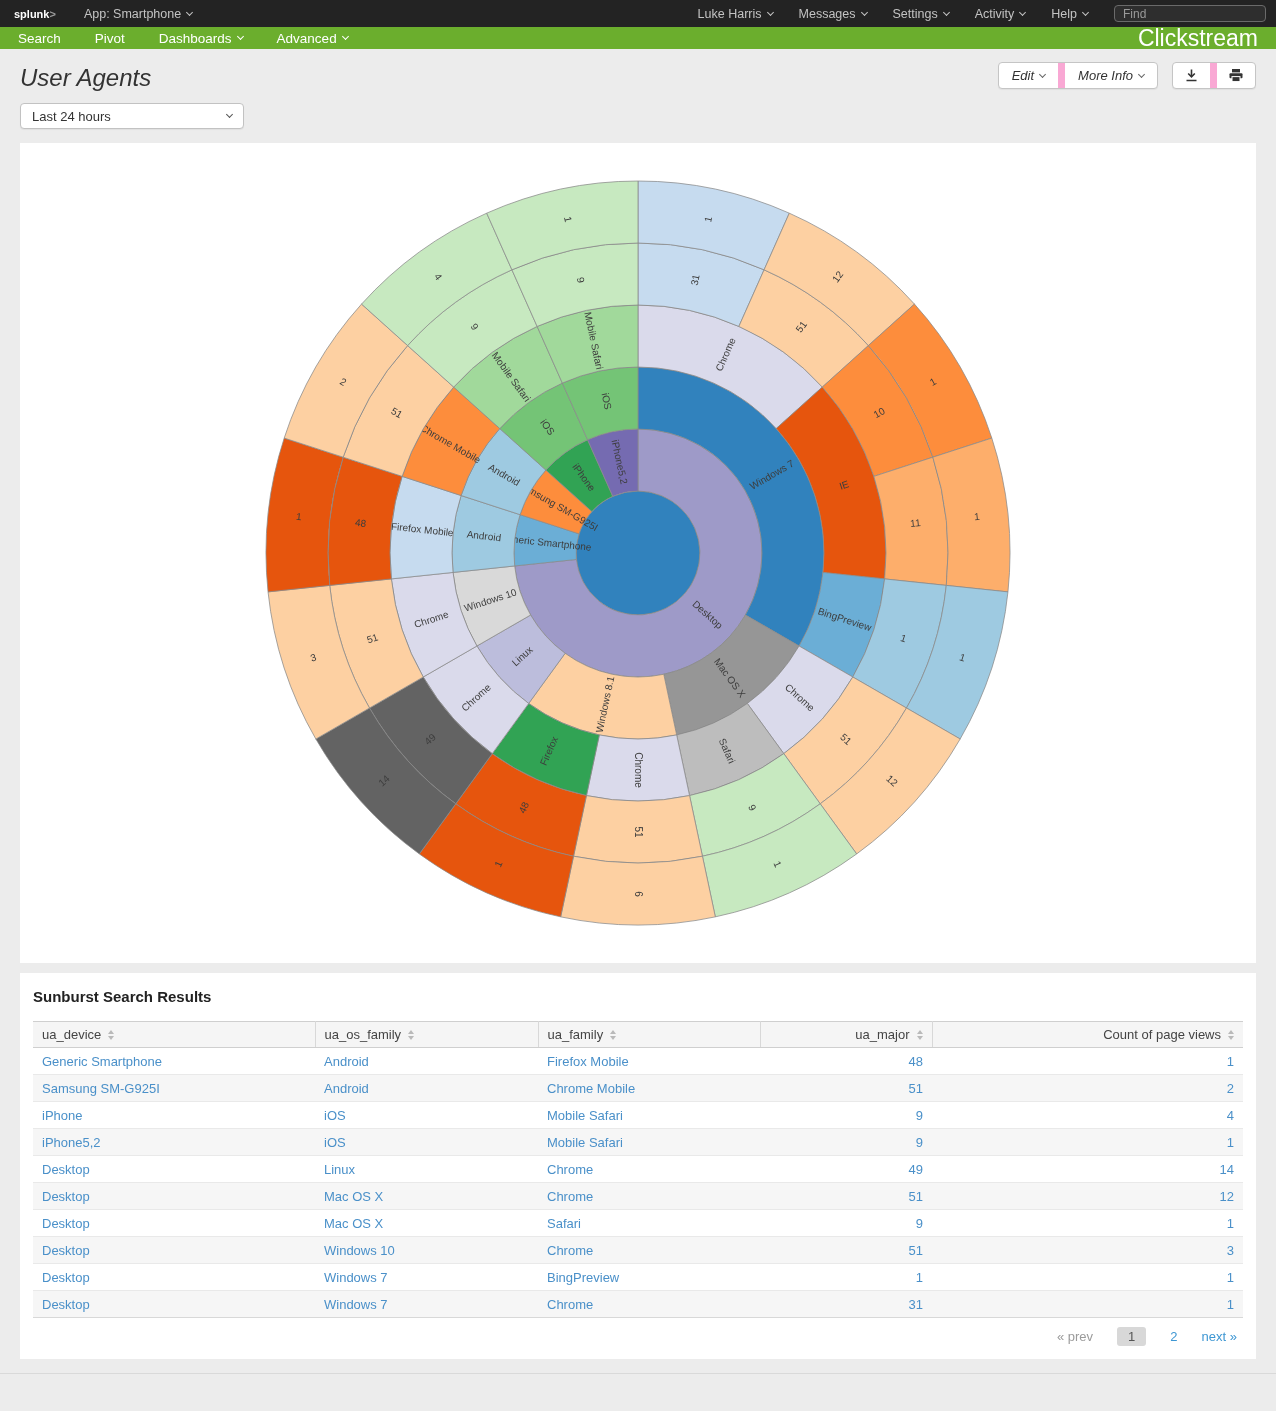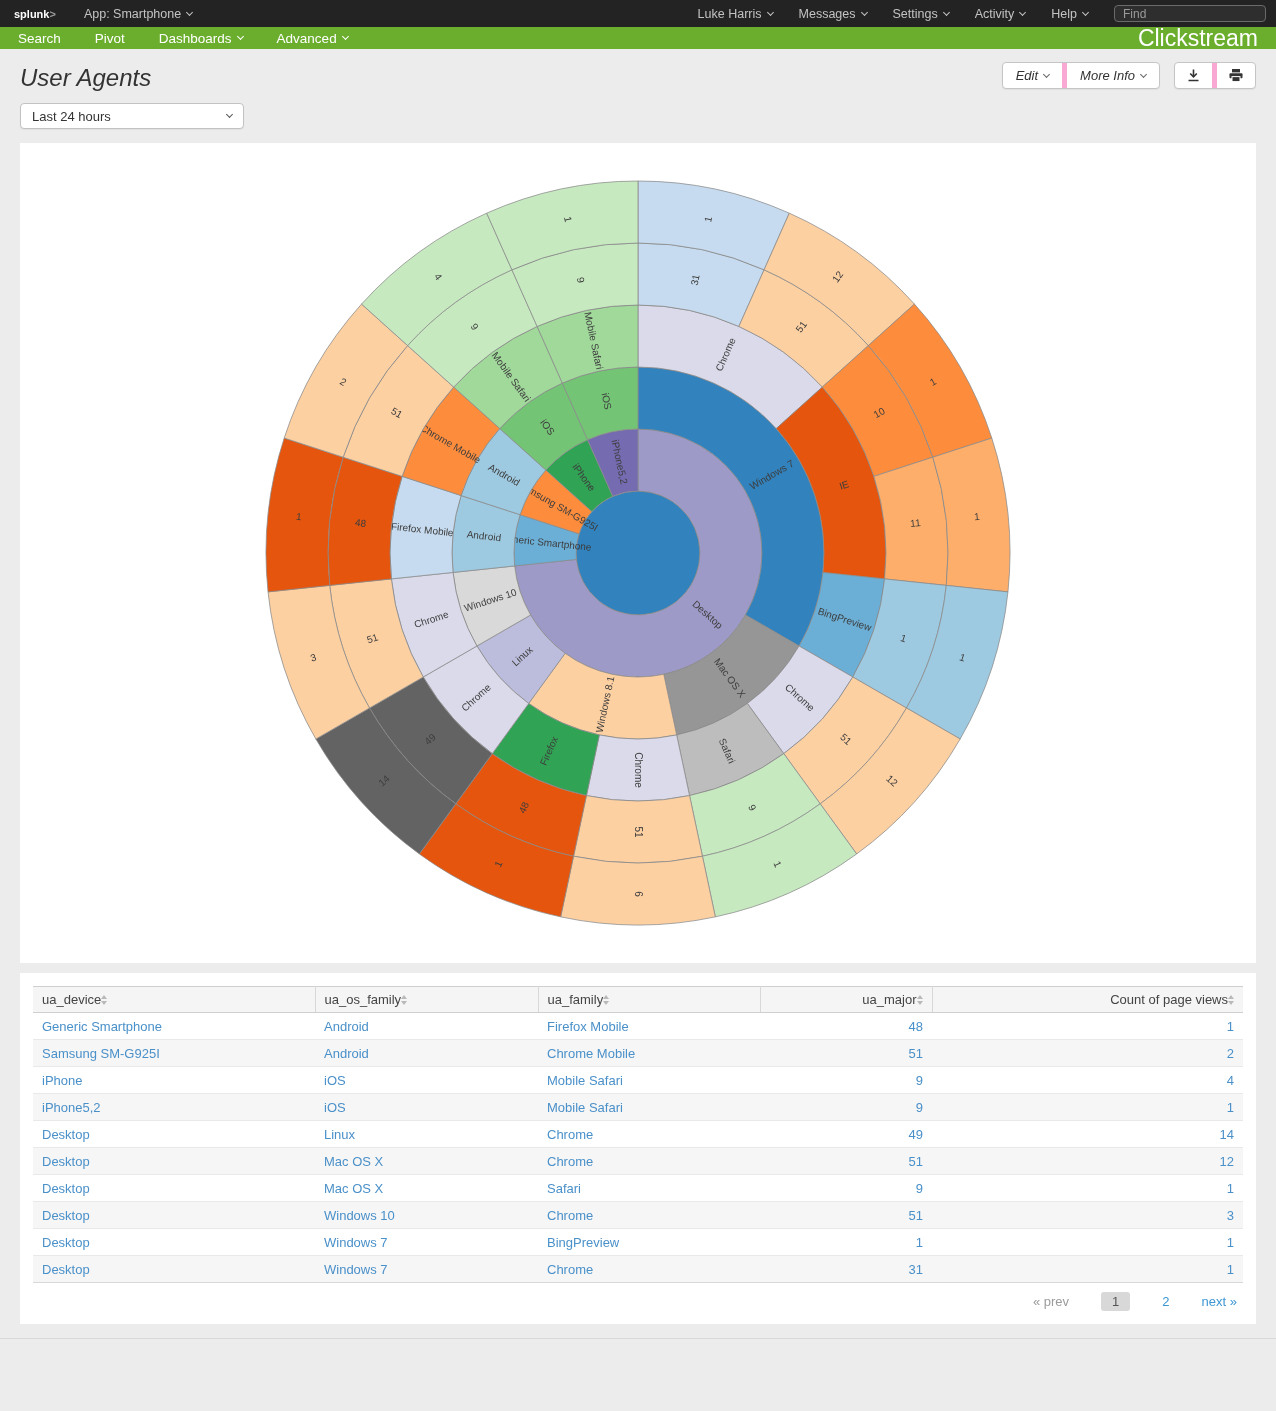--- a/index.html
+++ b/index.html
@@ -39,21 +39,21 @@
   .content { padding:13px 20px 0 20px; }
   .page-head { display:flex; align-items:flex-start;font-style:italic; }
   h1 { font-size:24px; font-weight:normal; margin:2px 0 0 0; color:#333; }
   .actions { margin-left:auto; display:flex; gap:14px; }
   .btn-group {
     display:flex; border:1px solid #c5c5c5; border-radius:4px; background:#fff;
     overflow:hidden; height:27px; box-shadow:0 1px 1px rgba(0,0,0,.05);
   }
   .btn {
     padding:0 13px; font-size:13px; color:#333; display:flex; align-items:center;
-    cursor:pointer; border-right:5px solid #f9a8d4;
+    cursor:pointer; border-right:7px solid #f9a8d4;
   }
   .btn:last-child { border-right:none; }
   .btn .chev { color:#666; }
   .icon-btn { padding:0 11px; }
   .icon-btn svg { display:block; }
   
   .time-picker {
     margin-top:11px; width:224px; height:26px; border:1px solid #c2c2c2;
     border-radius:4px; background:#fff; display:flex; align-items:center;
     justify-content:space-between; padding:0 11px; font-size:13px; cursor:pointer;
@@ -66,37 +66,37 @@
   .table-panel { margin-top:10px; padding:13px 13px 6px 13px; }
   h3 { font-size:15px; margin:2px 0 16px 0; color:#222; }
   
   table { width:100%; border-collapse:collapse; font-size:13px; table-layout:fixed; }
   thead th {
     background:#f5f5f5; border-top:1px solid #cfcfcf; border-bottom:1px solid #cfcfcf;
     border-right:1px solid #d8d8d8; padding:5px 9px; font-weight:normal; color:#444;
     text-align:left; cursor:pointer;
   }
   thead th:last-child { border-right:none;margin-top:41px; }
-  .th-inner { display:flex; align-items:center; }
+  .th-inner { display:flex; align-items:center; gap:7px; }
   th.num .th-inner { justify-content:flex-end; }
   .sort-icon { display:inline-flex; flex-direction:column; gap:2px; }
   .sort-icon i { width:0; height:0; border-left:3.5px solid transparent; border-right:3.5px solid transparent; display:block; }
   .sort-icon .up { border-bottom:4px solid #b9b9b9; }
   .sort-icon .down { border-top:4px solid #b9b9b9; }
   tbody td { padding:5.5px 9px; border-bottom:1px solid #e9e9e9; overflow:hidden; white-space:nowrap; }
   tbody tr:nth-child(even) { background:#f6f6f6; }
   tbody tr:last-child td { border-bottom:1px solid #d8d8d8; }
   td.num { text-align:right; }
   .cell-link { color:#4a90c9; cursor:pointer; }
   .col-device { width:282px; } .col-os { width:223px; } .col-family { width:222px; }
   .col-major { width:172px; } .col-count { width:auto; }
   
   .paginator {
     display:flex; justify-content:flex-end; align-items:center;
-    padding:9px 6px 7px 0; font-size:13px; gap:32px;
+    padding:9px 6px 7px 0; font-size:13px; gap:24px;
   }
   .pg-disabled { color:#9b9b9b; }
   .pg-current { background:#d8d8d8; border-radius:3px; padding:2px 11px; color:#555; }
   .pg-link { color:#3e97d3; cursor:pointer; }
   
   .footer {
     margin-top:14px; border-top:1px solid #d9d9d9; background:#ececec;
     padding:23px 20px 24px 20px; display:flex; align-items:center; font-size:13px; color:#5a5a5a;
   }
   
@@ -307,20 +307,21 @@
         <path d="M264.21 295.05 A372 372 0 0 1 341.55 161.08 L387.63 202.57 A310 310 0 0 0 323.17 314.20 Z" fill="#fdd0a2" stroke="#8a8a8a" stroke-width="0.75"></path>
         <text transform="translate(322.7 239.5) rotate(390.0)" text-anchor="middle" dominant-baseline="middle" class="seg-label">2</text>
         <path d="M341.55 161.08 A372 372 0 0 1 466.69 70.16 L491.91 126.80 A310 310 0 0 0 387.63 202.57 Z" fill="#c7e9c0" stroke="#8a8a8a" stroke-width="0.75"></path>
         <text transform="translate(417.6 134.1) rotate(414.0)" text-anchor="middle" dominant-baseline="middle" class="seg-label">4</text>
         <path d="M466.69 70.16 A372 372 0 0 1 618.00 38.00 L618.00 100.00 A310 310 0 0 0 491.91 126.80 Z" fill="#c7e9c0" stroke="#8a8a8a" stroke-width="0.75"></path>
         <text transform="translate(547.1 76.5) rotate(438.0)" text-anchor="middle" dominant-baseline="middle" class="seg-label">1</text>
       </svg>
   </div>
 
   <div class="panel table-panel">
+    <h3>Sunburst Search Results</h3>
     <table>
       <colgroup>
         <col class="col-device">
           <col class="col-os">
           <col class="col-family">
           <col class="col-major">
           <col class="col-count">
       </colgroup>
       <thead>
         <tr>

